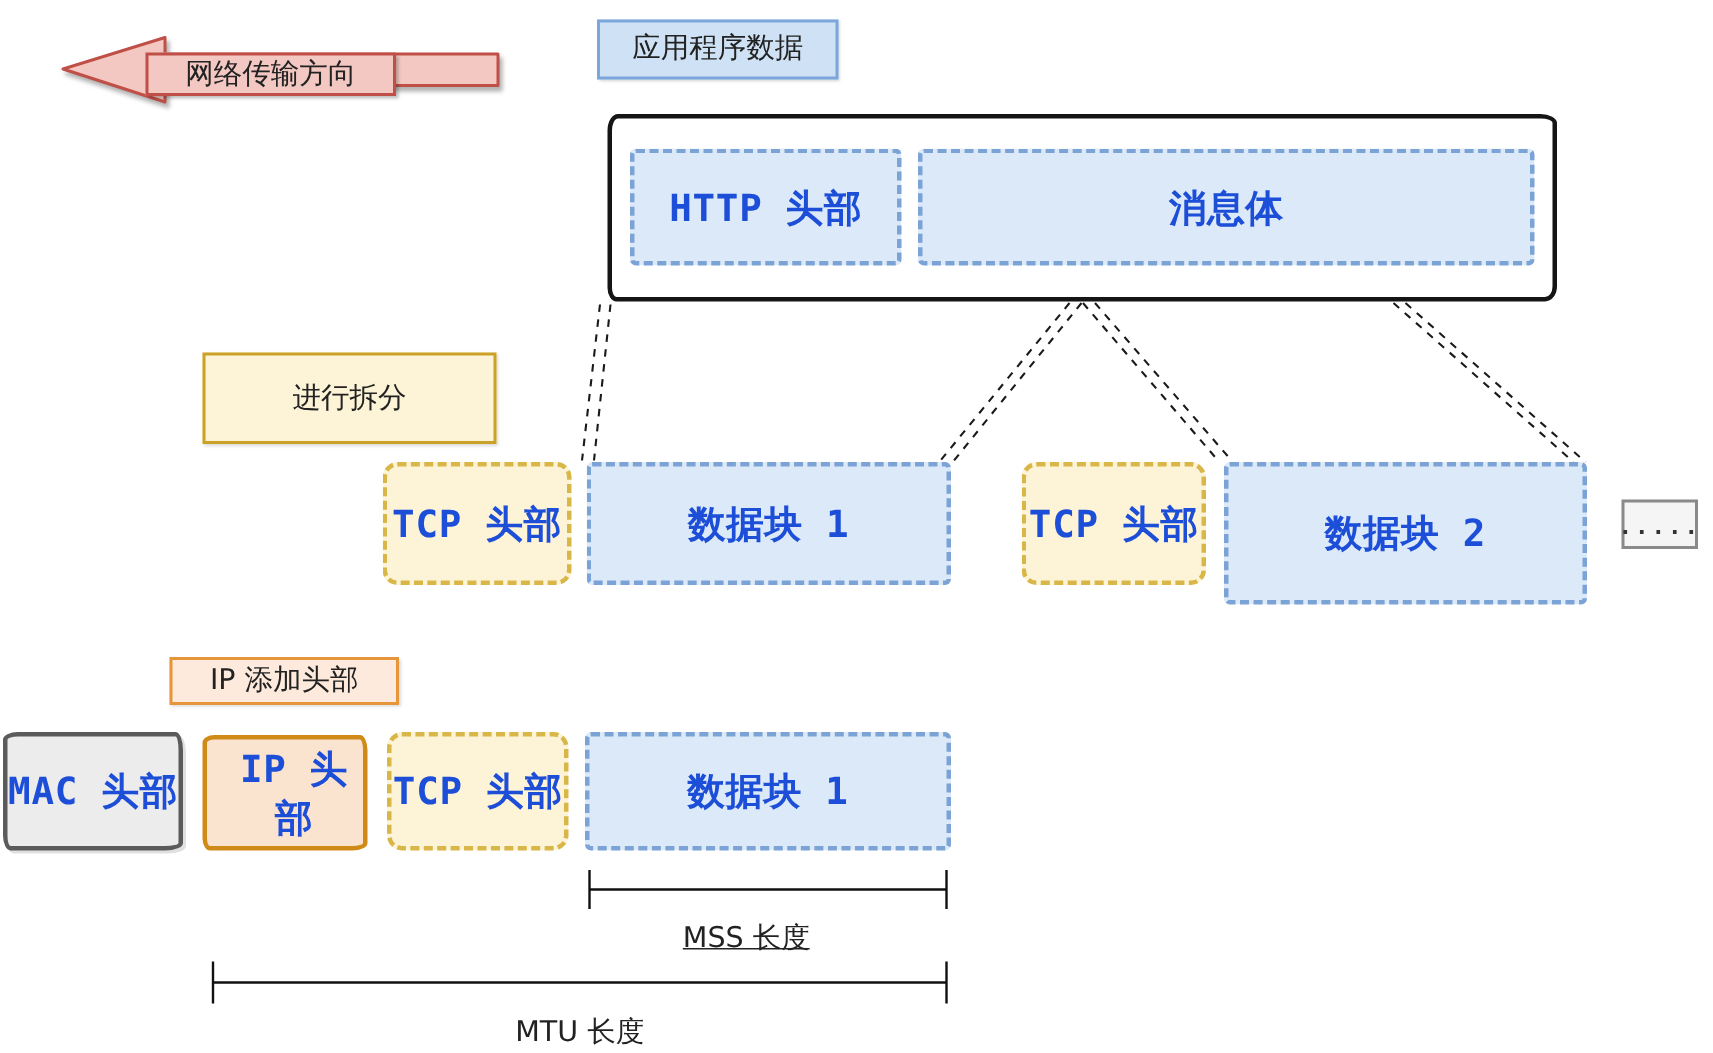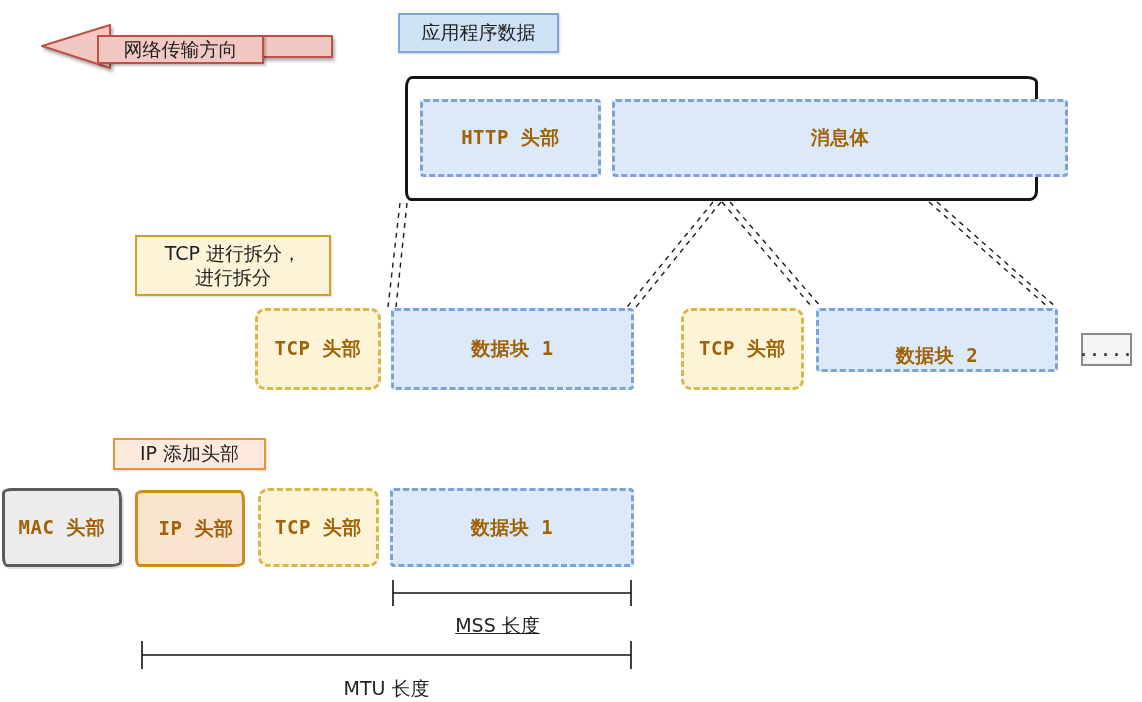--- a/index.html
+++ b/index.html
@@ -20,23 +20,23 @@
   
   .note-label {
     font-size: 19px;
     line-height: 1.25;
     color: #222;
   }
   
   .box-label {
     font-family: "DejaVu Sans Mono", "DejaVu Sans", monospace, sans-serif;
     font-weight: 700;
-    font-size: 19px;
+    font-size: 25px;
     letter-spacing: 0.5px;
-    color: #a16207;
+    color: #1d4ed8;
   }
   
   .arrow-label {
     left: 97px; top: 3px; width: 167px; height: 29px;
     background: var(--arrow-fill, #f4c8c2);
     border: 2px solid var(--arrow-border, #bf4f47);
     box-shadow: 2px 2px 2px rgba(0,0,0,0.25);
     margin-top: 32px;
   }
   .app-label {
@@ -55,34 +55,34 @@
     background: var(--blue-fill, #dce9f8);
     border: 3px dashed var(--blue-border, #7ba3d6);
     border-radius: 4px;
   }
   .yellow-dash {
     background: var(--yellow-fill, #fdf3d6);
     border: 3px dashed var(--yellow-border, #d9b648);
     border-radius: 10px;
   }
   .http-box  { left: 420px; top:  99px; width: 181px; height: 78px; }
-  .body-box  { left: 612px; top:  99px; width: 456px; height: 78px; }
+  .body-box  { left: 612px; top:  99px; width: 411px; height: 78px; }
   
   .tcp-note {
     left: 135px; top: 235px; width: 196px; height: 61px;
     background: var(--yellow-fill, #fdf3d6);
     border: 2px solid var(--yellow-note-border, #c9a227);
     flex-direction: column;
     box-shadow: 1px 1px 2px rgba(0,0,0,0.15);
   }
   
   .tcp1  { left: 255px; top: 308px; width: 126px; height: 82px; }
   .data1 { left: 391px; top: 308px; width: 243px; height: 82px; }
   .tcp2  { left: 681px; top: 308px; width: 123px; height: 82px; }
-  .data2 { left: 816px; top: 308px; width: 242px; height: 64px; align-items: flex-end; }
+  .data2 { left: 816px; top: 308px; width: 242px; height: 95px; }
   .dots-box {
     left: 1081px; top: 333px; width: 51px; height: 33px;
     background: var(--gray-box-fill, #f5f5f5);
     border: 2px solid var(--gray-box-border, #8a8a8a);
   }
   .dots-box span {
     font-family: "DejaVu Sans Mono", monospace;
     font-weight: 700; font-size: 15px; letter-spacing: 2px; color: #333;
     line-height: 10px; margin-top: 2px;
   }
@@ -145,21 +145,20 @@
 
 <div class="box black-box"></div>
 <div class="box blue-dash http-box">
   <span class="box-label">HTTP 头部</span>
 </div>
 <div class="box blue-dash body-box">
   <span class="box-label">消息体</span>
 </div>
 
 <div class="box tcp-note note-label">
-  <div>TCP 进行拆分，</div>
   <div>进行拆分</div>
 </div>
 
 <div class="box yellow-dash tcp1">
   <span class="box-label">TCP 头部</span>
 </div>
 <div class="box blue-dash data1">
   <span class="box-label">数据块 1</span>
 </div>
 <div class="box yellow-dash tcp2">

